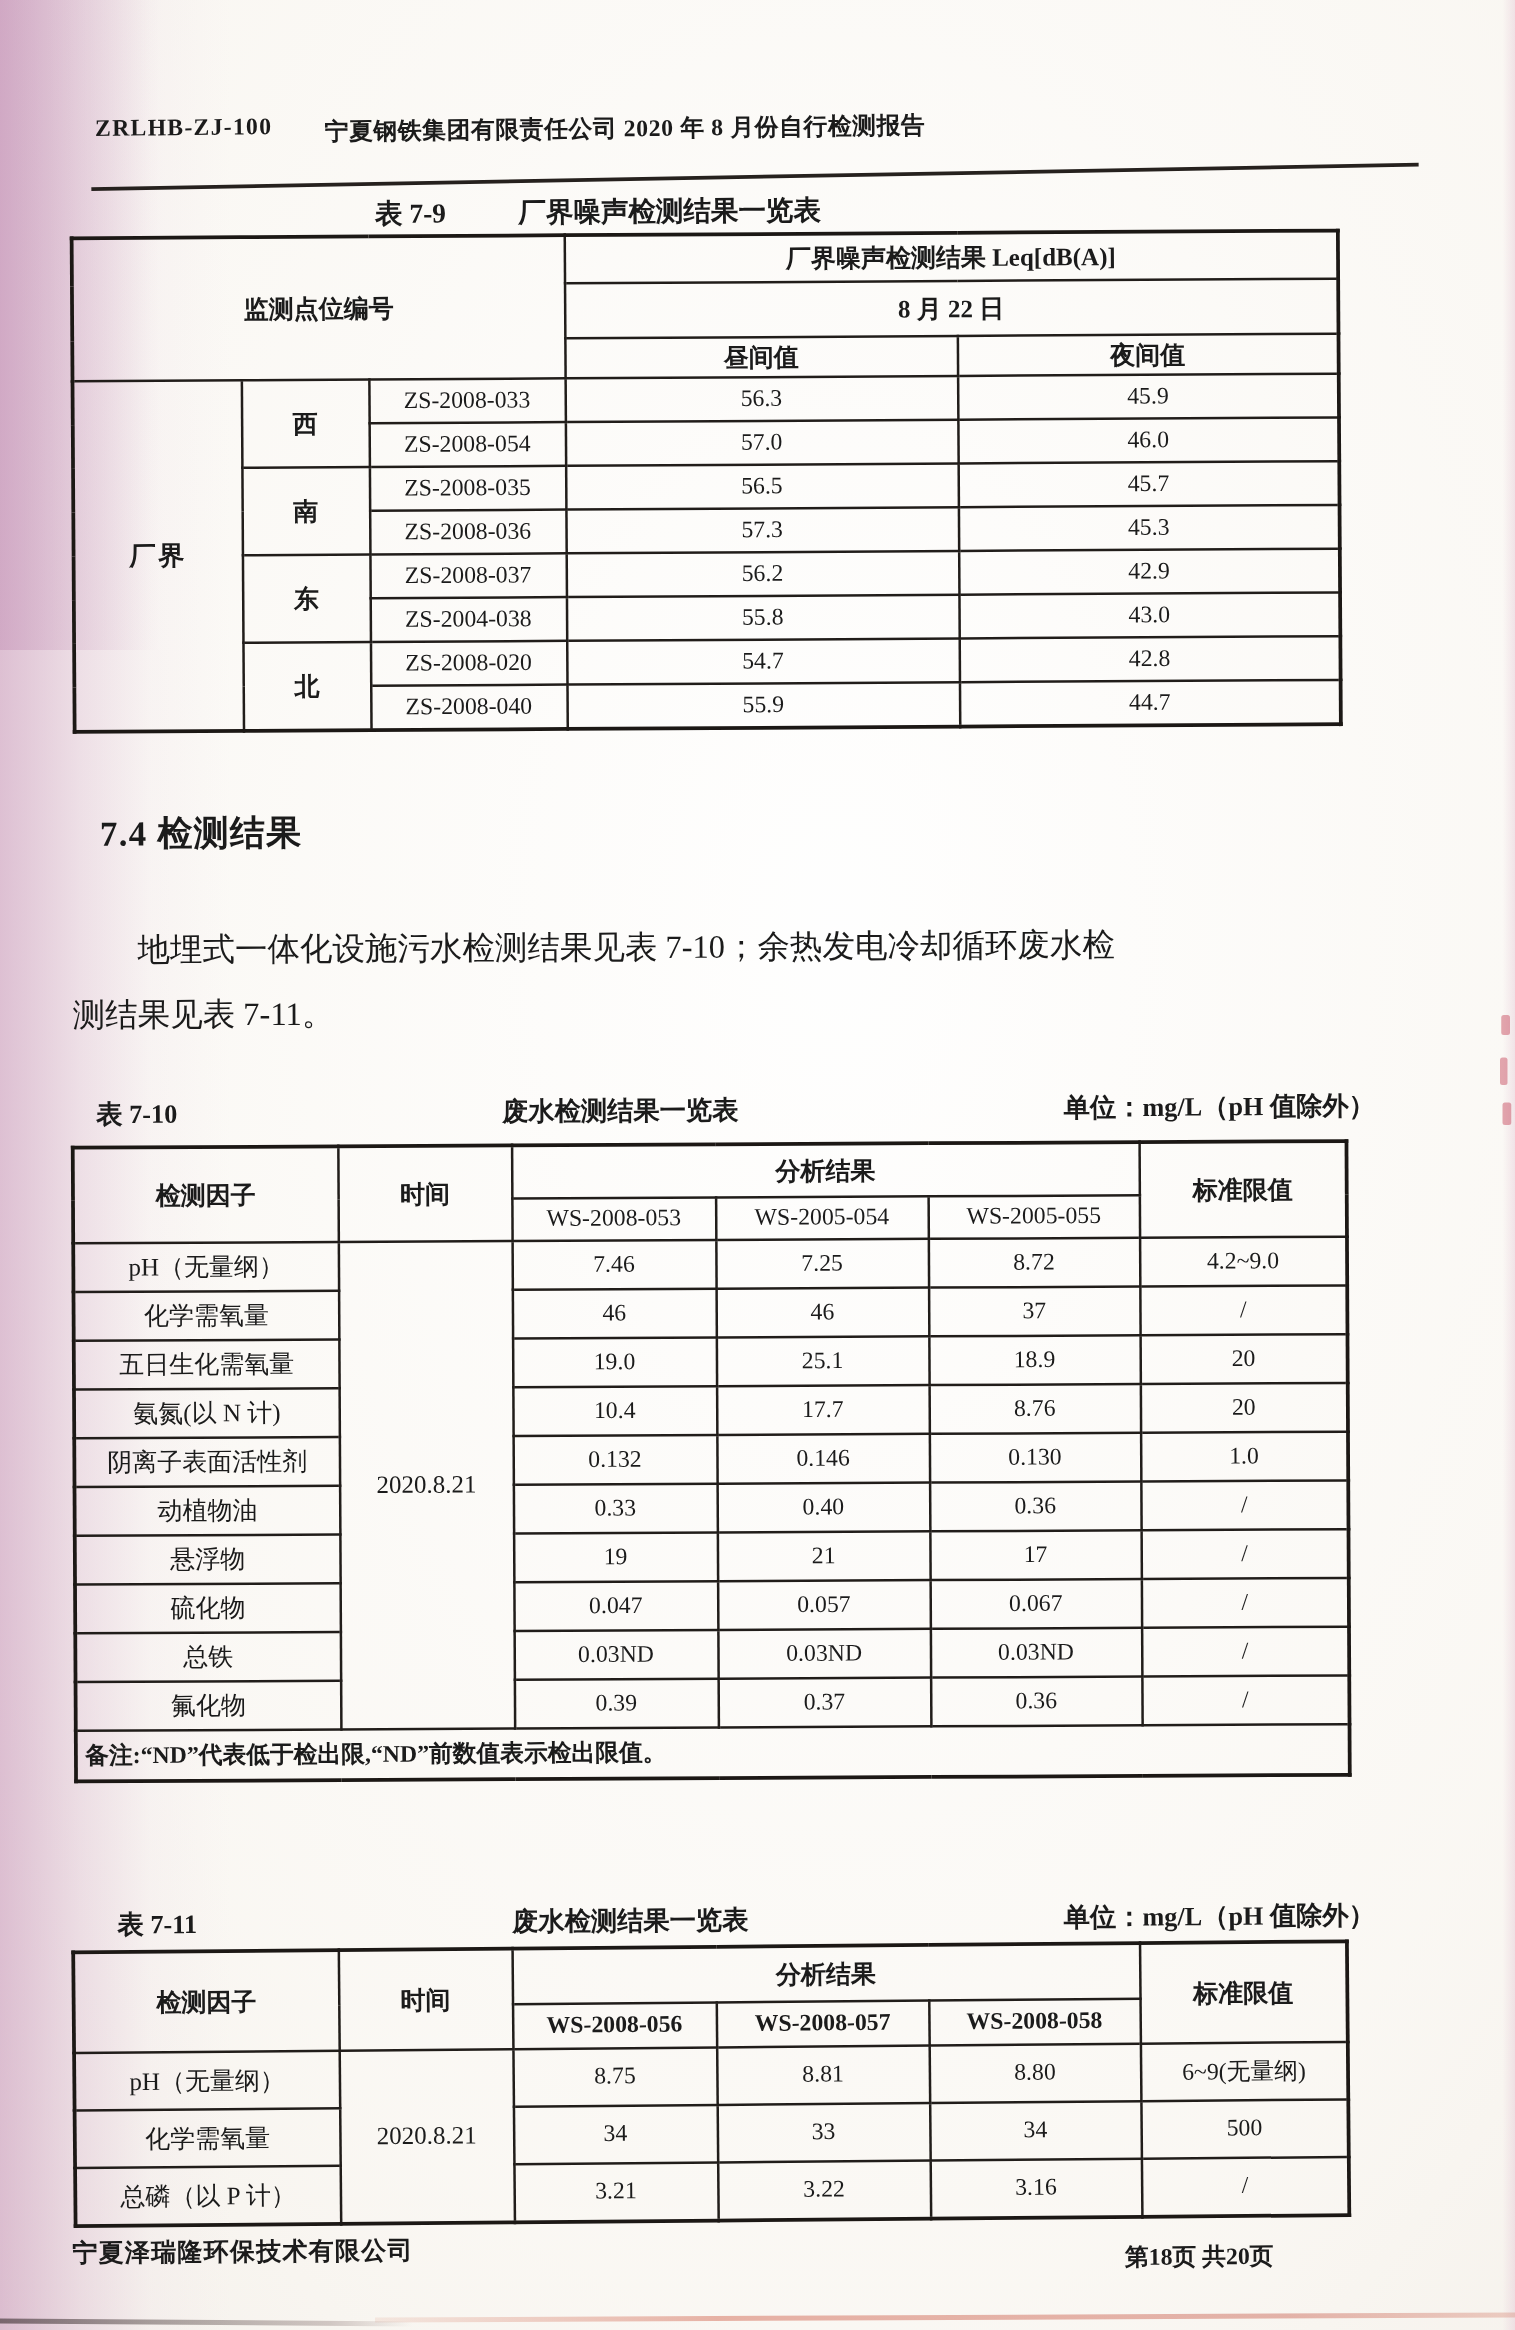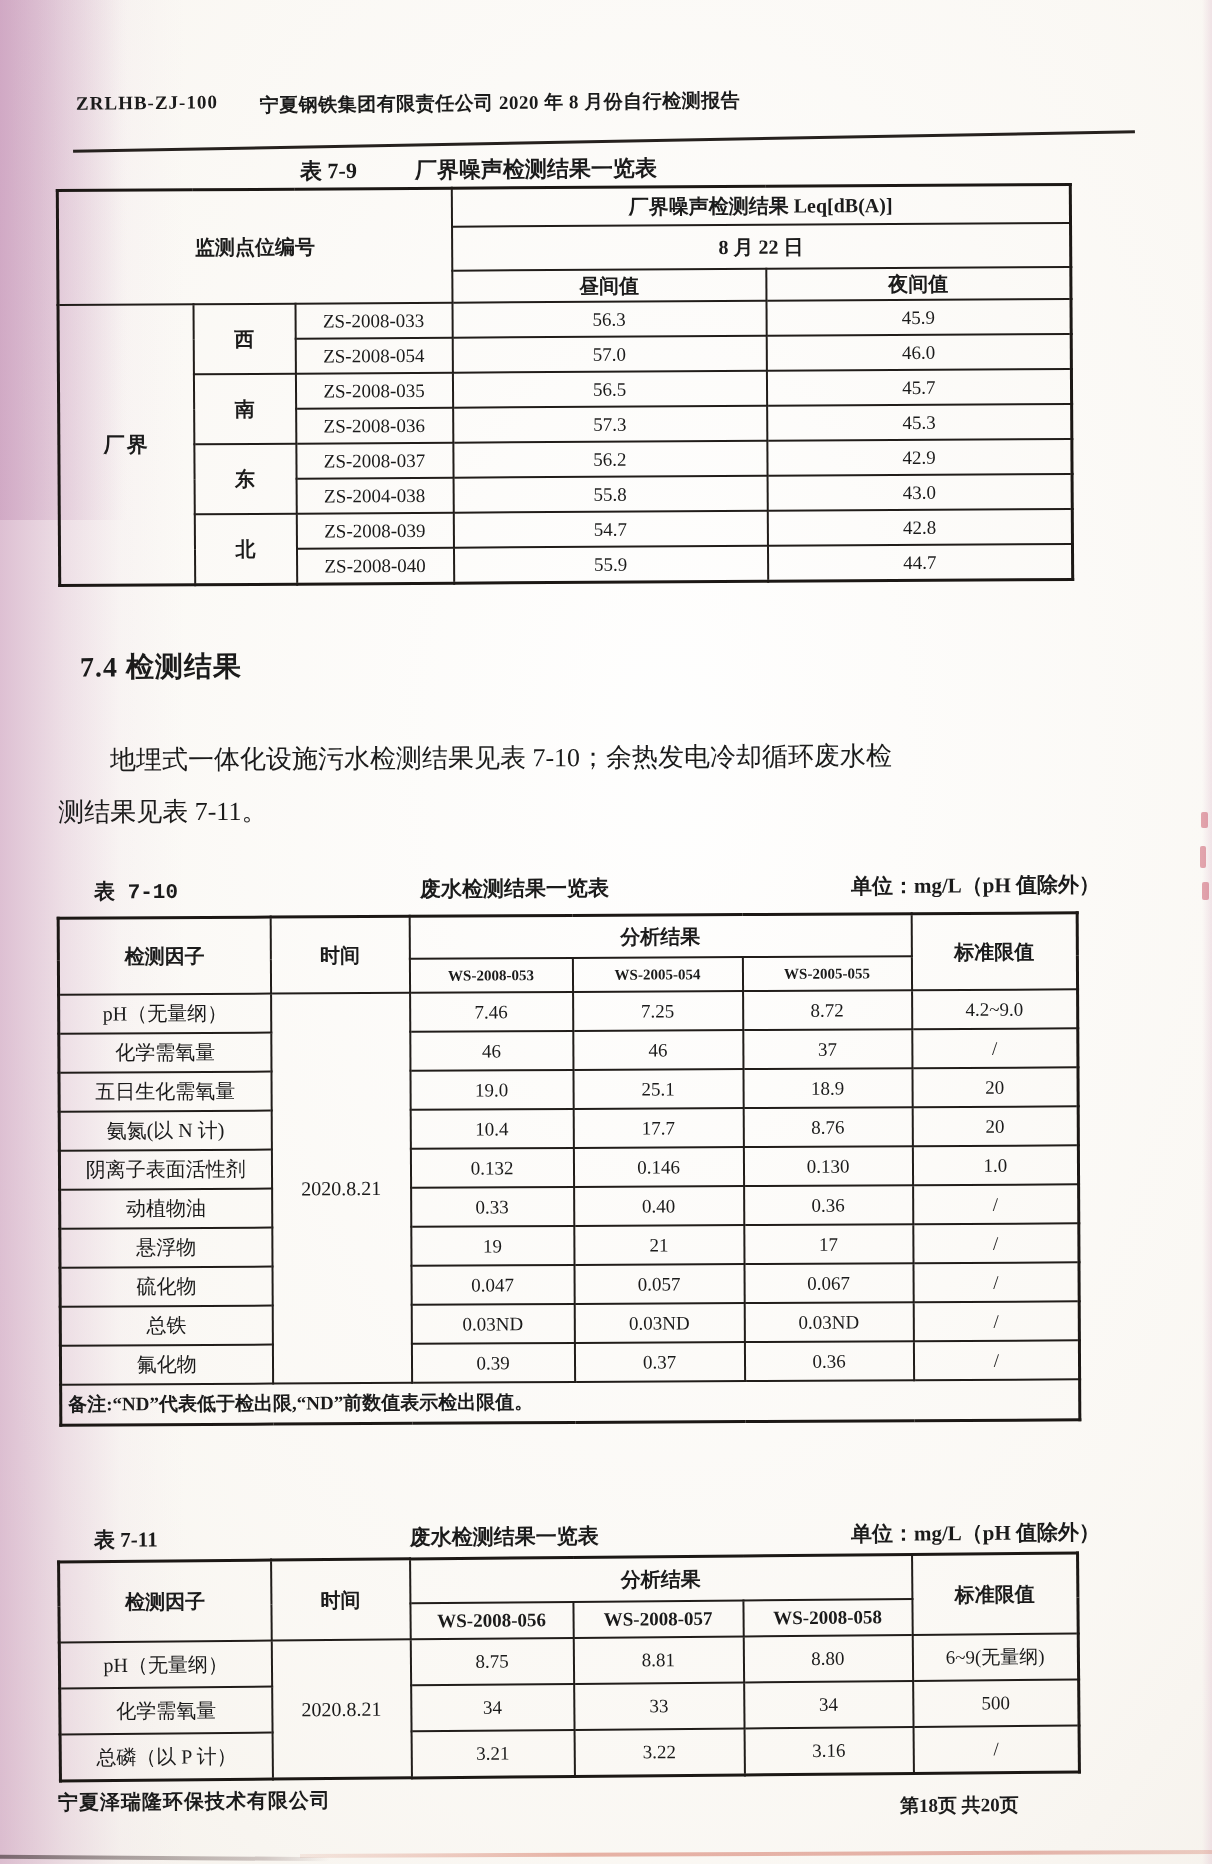--- a/index.html
+++ b/index.html
@@ -49,27 +49,27 @@
   .t9 .hr3 td{height:30px;font-size:20px;font-weight:bold;}
   .t9 .br td{height:33px;}
   .t9 .grp{font-size:21px;font-weight:bold;letter-spacing:2px;}
   .t9 .dir{font-size:20px;font-weight:bold;}
 
   .sec-heading{top:648px;left:80px;font-size:28px;font-weight:bold;transform:rotate(-0.4deg);letter-spacing:1px;}
   .para{top:732px;left:58px;width:1075px;font-size:26px;line-height:52px;transform:rotate(-0.3deg);}
   .para .l1{text-indent:2em;}
 
   .t10-caption{top:874px;left:58px;width:1062px;font-size:21px;font-weight:bold;transform:rotate(-0.4deg);display:flex;}
-  .t10-caption .lab{margin-left:36px;font-family:Liberation Mono, monospace;}
+  .t10-caption .lab{margin-left:19px;}
   .t10-caption .tit{flex:1;text-align:center;}
   .t10-caption .unit{margin-right:20px;}
 
   .t10{top:914px;left:58px;transform:rotate(-0.3deg);}
   .t10 .hr1 td{height:40px;font-size:20px;font-weight:bold;}
-  .t10 .hr2 td{height:32px;font-size:15px;font-weight:bold;}
+  .t10 .hr2 td{height:32px;font-size:19px;font-weight:normal;}
   .t10 .br td{height:37px;}
   .t10 .fac{font-size:20px;}
   .t10 .time{font-size:20px;}
   .t10 .note td{height:38px;text-align:left;font-size:19px;font-weight:bold;padding-left:6px;}
 
   .t11-caption{top:1522px;left:58px;width:1062px;font-size:21px;font-weight:bold;transform:rotate(-0.45deg);display:flex;}
   .t11-caption .lab{margin-left:36px;}
   .t11-caption .tit{flex:1;text-align:center;}
   .t11-caption .unit{margin-right:20px;}
 
@@ -153,21 +153,21 @@
     <td>56.2</td>
     <td>42.9</td>
   </tr>
   <tr class="br">
     <td>ZS-2004-038</td>
     <td>55.8</td>
     <td>43.0</td>
   </tr>
   <tr class="br">
     <td rowspan="2" class="dir">北</td>
-    <td>ZS-2008-039</td>
+    <td>ZS-2008-020</td>
     <td>54.7</td>
     <td>42.8</td>
   </tr>
   <tr class="br">
     <td>ZS-2008-040</td>
     <td>55.9</td>
     <td>44.7</td>
   </tr>
 </tbody>
   </table>

